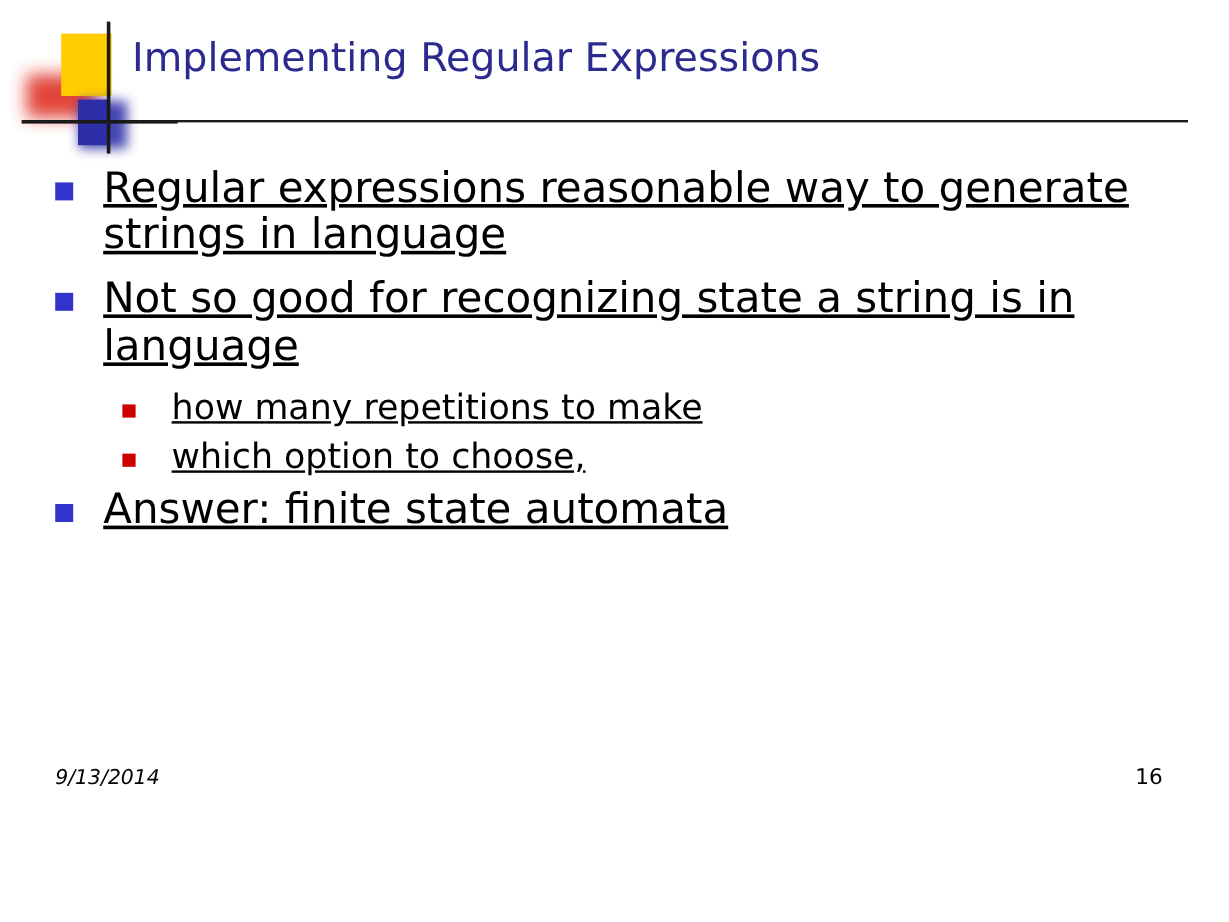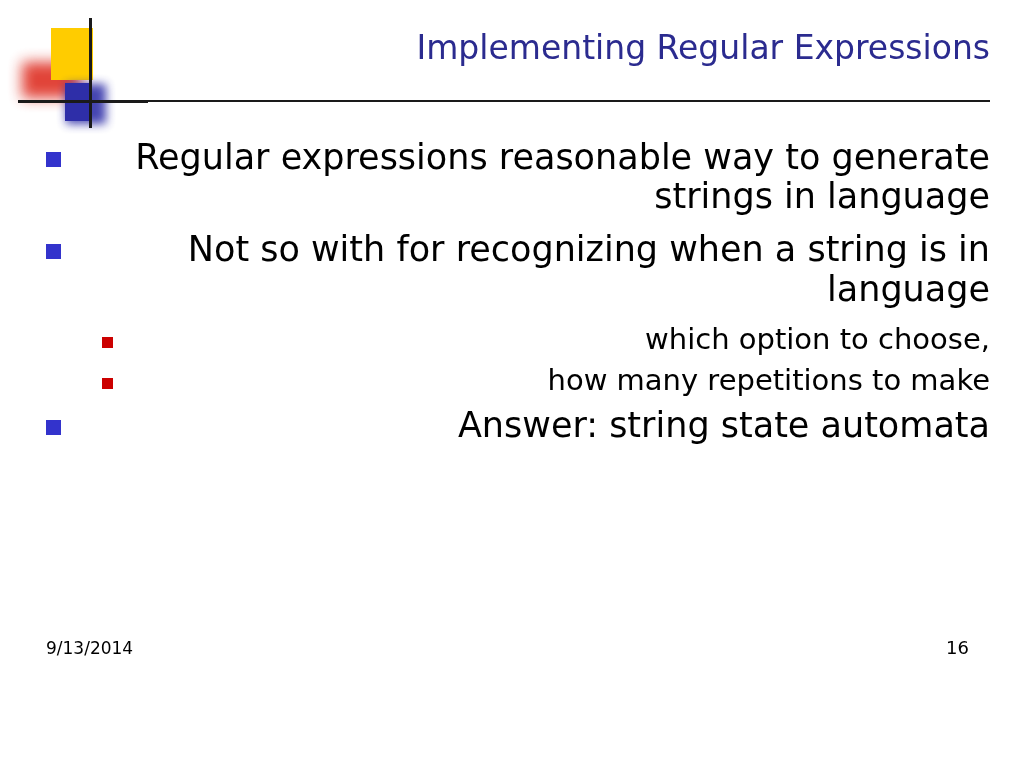--- a/index.html
+++ b/index.html
@@ -14,21 +14,20 @@
     overflow: hidden;
     position: relative;
   }
 
   .slide {
     position: absolute;
     left: 0; top: 0;
     width: 1024px;
     height: 676px;
     background: #ffffff;
-    text-align: right;
   }
 
   
   .logo-group {
     position: absolute;
     left: 18px;
     top: 18px;
     width: 130px;
     height: 110px;
   }
@@ -105,20 +104,21 @@
     height: 2px;
     background: #1a1a1a;
   }
 
   
   .body {
     position: absolute;
     left: 40px;
     top: 138px;
     width: 950px;
+    text-decoration: underline;
   }
 
   .bullet-l1 {
     position: relative;
     padding-left: 46px;
     margin-bottom: 14px;
     font-size: 35px;
     line-height: 1.12;
     color: #000000;
   }
@@ -148,20 +148,21 @@
     background: #CC0000;
   }
 
   
   .footer-date {
     position: absolute;
     left: 46px;
     bottom: 18px;
     font-size: 17px;
     color: #000000;
+    font-style: italic;
   }
   .footer-number {
     position: absolute;
     right: 55px;
     bottom: 18px;
     font-size: 18px;
     color: #000000;
   }
 </style>
 </head>
@@ -183,37 +184,37 @@
 
   <div class="body">
 
     <div class="bullet-l1">
       <span class="marker"></span>
       <span>Regular expressions reasonable way to generate strings in language</span>
     </div>
 
     <div class="bullet-l1">
       <span class="marker"></span>
-      <span>Not so with for recognizing when a string is in language</span>
+      <span>Not so good for recognizing state a string is in language</span>
     </div>
 
 
     <div class="bullet-l2">
       <span class="marker"></span>
+      <span> how many repetitions to make</span>
+    </div>
+
+    <div class="bullet-l2">
+      <span class="marker"></span>
       <span>which option to choose,</span>
     </div>
 
-    <div class="bullet-l2">
-      <span class="marker"></span>
-      <span> how many repetitions to make</span>
-    </div>
-
     <div class="bullet-l1">
       <span class="marker"></span>
-      <span>Answer: string state automata</span>
+      <span>Answer: finite state automata</span>
     </div>
 
   </div>
 
   <div class="footer-date">9/13/2014</div>
   <div class="footer-number">16</div>
 
 </div>
 
 </body></html>

